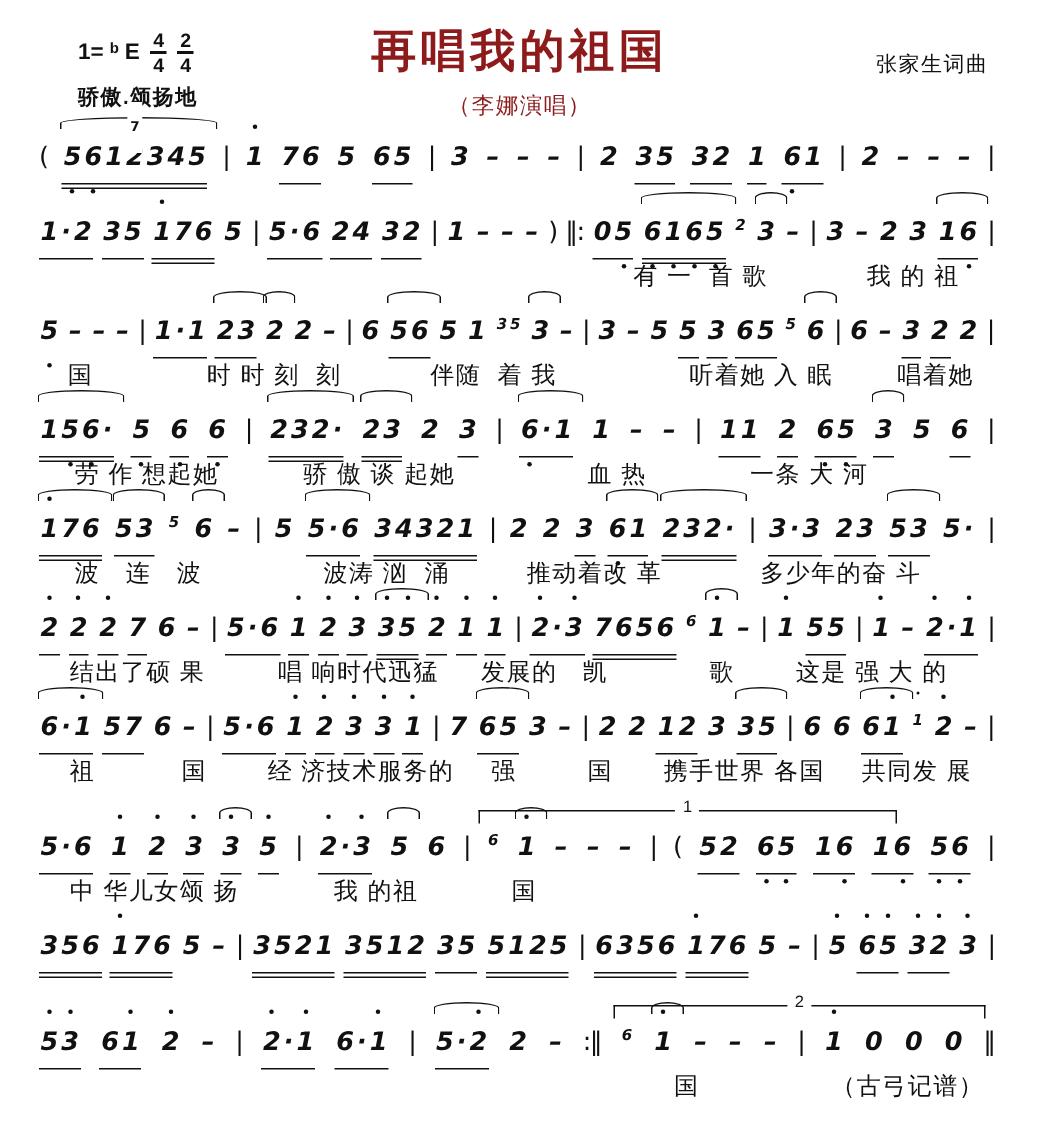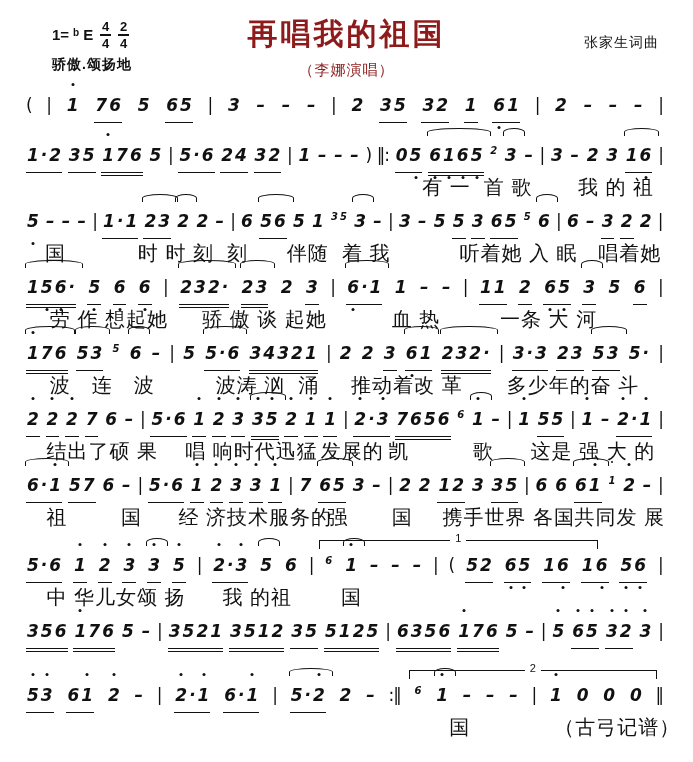--- a/index.html
+++ b/index.html
@@ -37,21 +37,21 @@
   .grace .da{top:-3px;width:2px;height:2px;}
   .arc::before{
     content:"";position:absolute;left:-1px;right:-7px;top:-10px;height:7px;
     border:1.5px solid #111;border-bottom:none;border-radius:100% 100% 0 0;
   }
   .arc[data-lbl]::after{
     content:attr(data-lbl);position:absolute;top:-20px;left:50%;transform:translateX(-50%);
     font-size:9px;font-style:normal;background:#fff;padding:0 2px;
   }
   .bar{font-style:normal;font-weight:normal;font-size:17px;letter-spacing:-1px;}
-  .lyrics{position:relative;height:30px;font-size:20px;letter-spacing:1px;margin-left:16px;}
+  .lyrics{position:relative;height:30px;font-size:16px;letter-spacing:1px;margin-left:16px;}
   .lyrics.empty{height:14px;}
   .lyrics span{position:absolute;top:2px;white-space:pre;}
   .volta-row{position:relative;height:14px;margin:0 0 0 0;}
   .volta{position:absolute;top:6px;height:8px;border-top:1.5px solid #111;border-left:1.5px solid #111;border-right:1.5px solid #111;}
   .volta i{position:absolute;top:-9px;left:50%;transform:translateX(-50%);font-style:normal;font-size:11px;background:#fff;padding:0 5px;}
   
   .watermark{position:absolute;right:10px;bottom:4px;font-size:14px;letter-spacing:1px;}
 </style>
 </head>
 <body>
@@ -79,20 +79,21 @@
     </div>
     <div class="title" style="color: rgb(142, 27, 27);">再唱我的祖国</div>
     <div class="subtitle" style="color: rgb(142, 27, 27);">（李娜演唱）</div>
     <div class="credit">张家生词曲</div>
   </div>
 
   <div class="systems" id="systems">
       <div class="system">
         <div class="notes">
           <span class="bar">(</span>
+          <span class="tok arc u2" data-lbl="7"><span class="unit">5<i class="db"></i></span><span class="unit">6<i class="db"></i></span><span class="unit">1</span><span class="unit">2</span><span class="unit">3</span><span class="unit">4</span><span class="unit">5</span></span>
           <span class="bar">|</span>
           <span class="tok"><span class="unit">1<i class="da"></i></span></span>
           <span class="tok u1"><span class="unit">7</span><span class="unit">6</span></span>
           <span class="tok"><span class="unit">5</span></span>
           <span class="tok u1"><span class="unit">6</span><span class="unit">5</span></span>
           <span class="bar">|</span>
           <span class="tok"><span class="unit">3</span></span>
           <span class="tok"><span class="unit">–</span></span>
           <span class="tok"><span class="unit">–</span></span>
           <span class="tok"><span class="unit">–</span></span>

